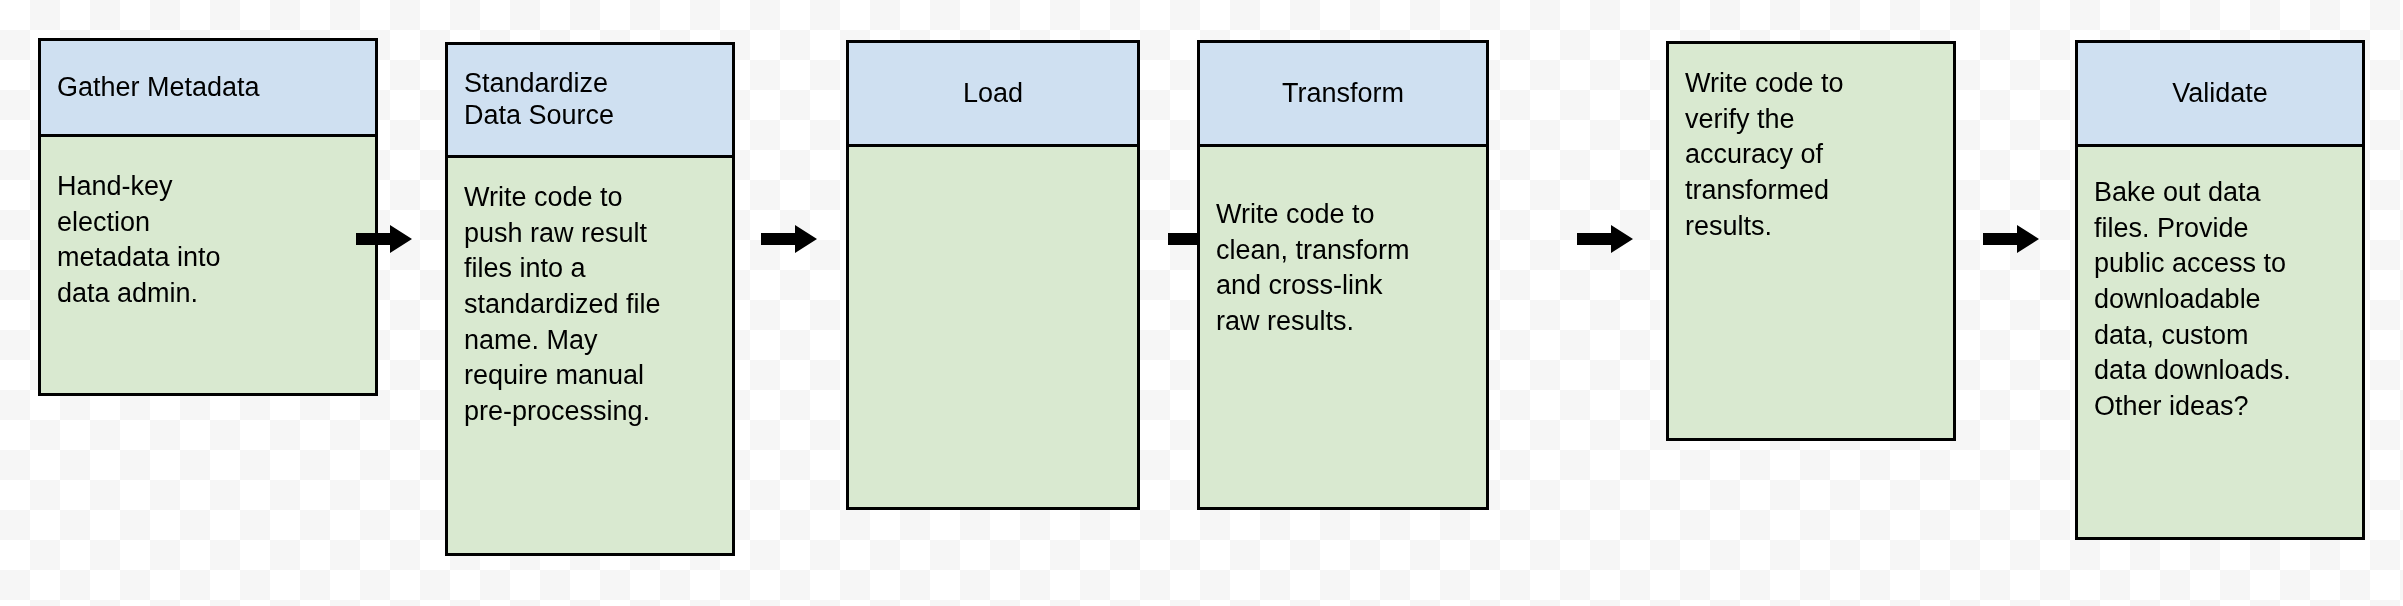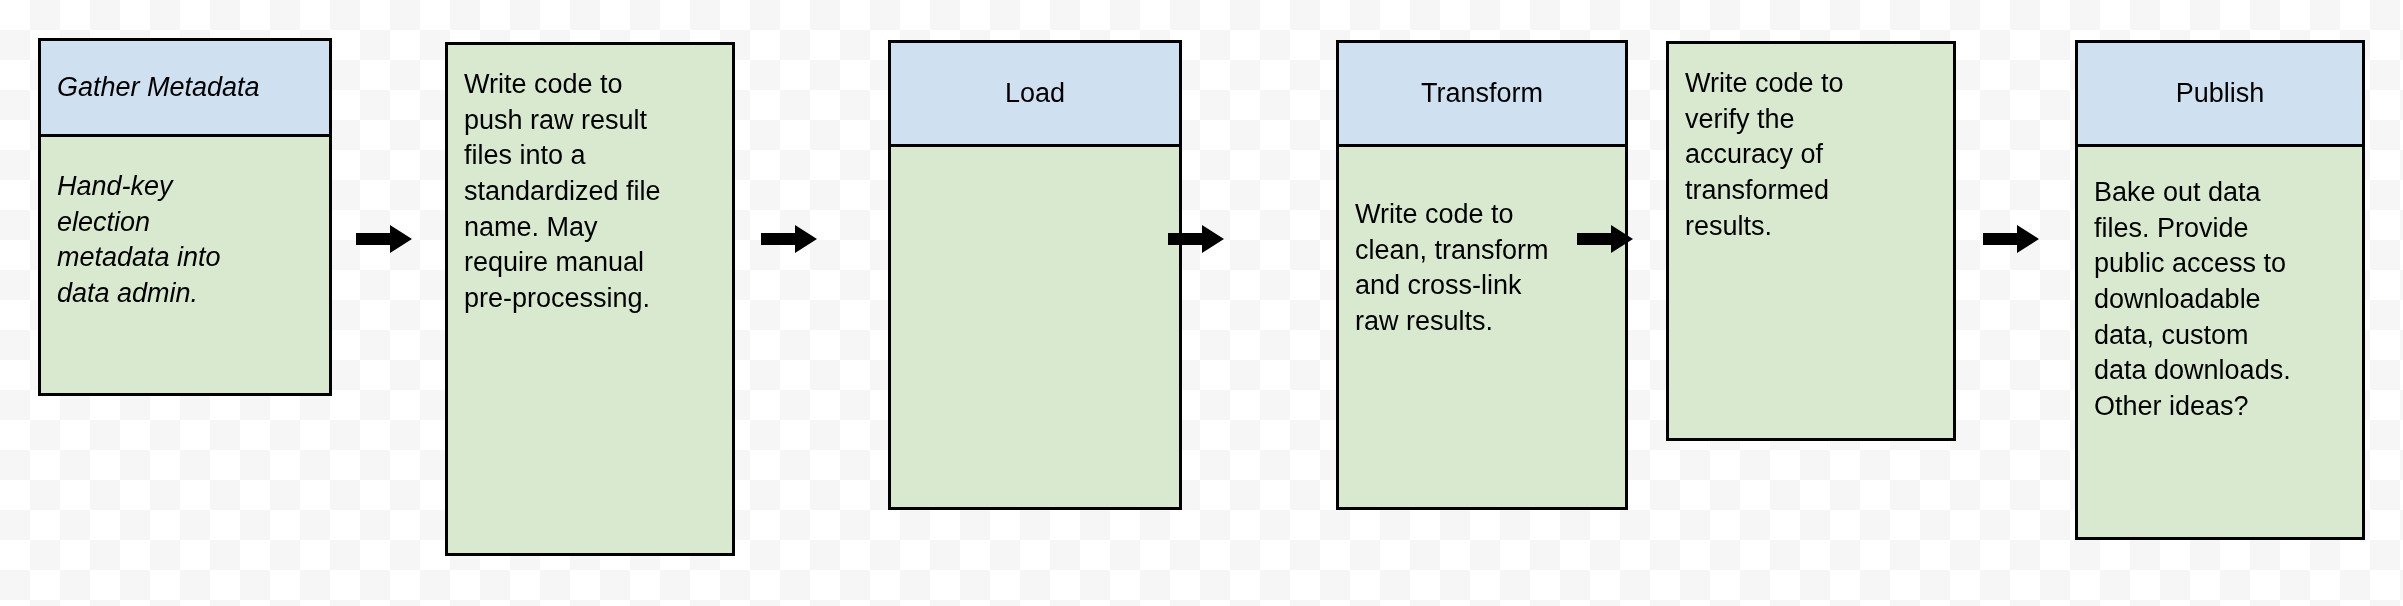--- a/index.html
+++ b/index.html
@@ -77,69 +77,73 @@
     width: 56px;
     height: 28px;
   }
   .arrow svg { display: block; width: 56px; height: 28px; }
 </style>
 </head>
 <body>
 
 <div id="canvas">
 
-  <div class="step" style="left:38px; top:38px; width:294px; height:358px;font-style:italic;">
+  <div class="step" style="left:38px; top:38px; width:340px; height:358px;">
     <div class="step-header title-left" style="height:96px;">
       <span class="step-title">Gather Metadata</span>
     </div>
     <div class="step-body" style="padding-top:32px;">
       <span class="step-desc">Hand-key
 election
 metadata into
 data admin.</span>
     </div>
   </div>
 
   <div class="arrow" style="left:356px; top:225px;">
     <svg viewBox="0 0 56 28">
       <path d="M0 8 H34 V0 L56 14 L34 28 V20 H0 Z" fill="#000000"></path>
     </svg>
   </div>
 
   <div class="step" style="left:445px; top:42px; width:290px; height:514px;">
+    <div class="step-header title-left" style="height:113px;">
+      <span class="step-title">Standardize
+Data Source</span>
+    </div>
     <div class="step-body" style="padding-top:22px;">
       <span class="step-desc">Write code to
 push raw result
 files into a
 standardized file
 name. May
 require manual
 pre-processing.</span>
     </div>
   </div>
 
   <div class="arrow" style="left:761px; top:225px;">
     <svg viewBox="0 0 56 28">
       <path d="M0 8 H34 V0 L56 14 L34 28 V20 H0 Z" fill="#000000"></path>
     </svg>
   </div>
 
-  <div class="step" style="left:888px; top:40px; width:294px; height:470px;">
+  <div class="step" style="left:846px; top:40px; width:294px; height:470px;">
     <div class="step-header title-center" style="height:104px;">
       <span class="step-title">Load</span>
     </div>
   </div>
 
   <div class="arrow" style="left:1168px; top:225px;">
     <svg viewBox="0 0 56 28">
       <path d="M0 8 H34 V0 L56 14 L34 28 V20 H0 Z" fill="#000000"></path>
     </svg>
   </div>
 
-  <div class="step" style="left:1336px; top:40px; width:292px; height:470px;">
+  <div class="step" style="left:1197px; top:40px; width:292px; height:470px;">
     <div class="step-header title-center" style="height:104px;">
       <span class="step-title">Transform</span>
     </div>
     <div class="step-body" style="padding-top:50px;">
       <span class="step-desc">Write code to
 clean, transform
 and cross-link
 raw results.</span>
     </div>
   </div>
@@ -161,21 +165,21 @@
   </div>
 
   <div class="arrow" style="left:1983px; top:225px;">
     <svg viewBox="0 0 56 28">
       <path d="M0 8 H34 V0 L56 14 L34 28 V20 H0 Z" fill="#000000"></path>
     </svg>
   </div>
 
   <div class="step" style="left:2075px; top:40px; width:290px; height:500px;">
     <div class="step-header title-center" style="height:104px;">
-      <span class="step-title">Publish</span>
+      <span class="step-title">Validate</span>
     </div>
     <div class="step-body" style="padding-top:28px;">
       <span class="step-desc">Bake out data
 files. Provide
 public access to
 downloadable
 data, custom
 data downloads.
 Other ideas?</span>
     </div>

